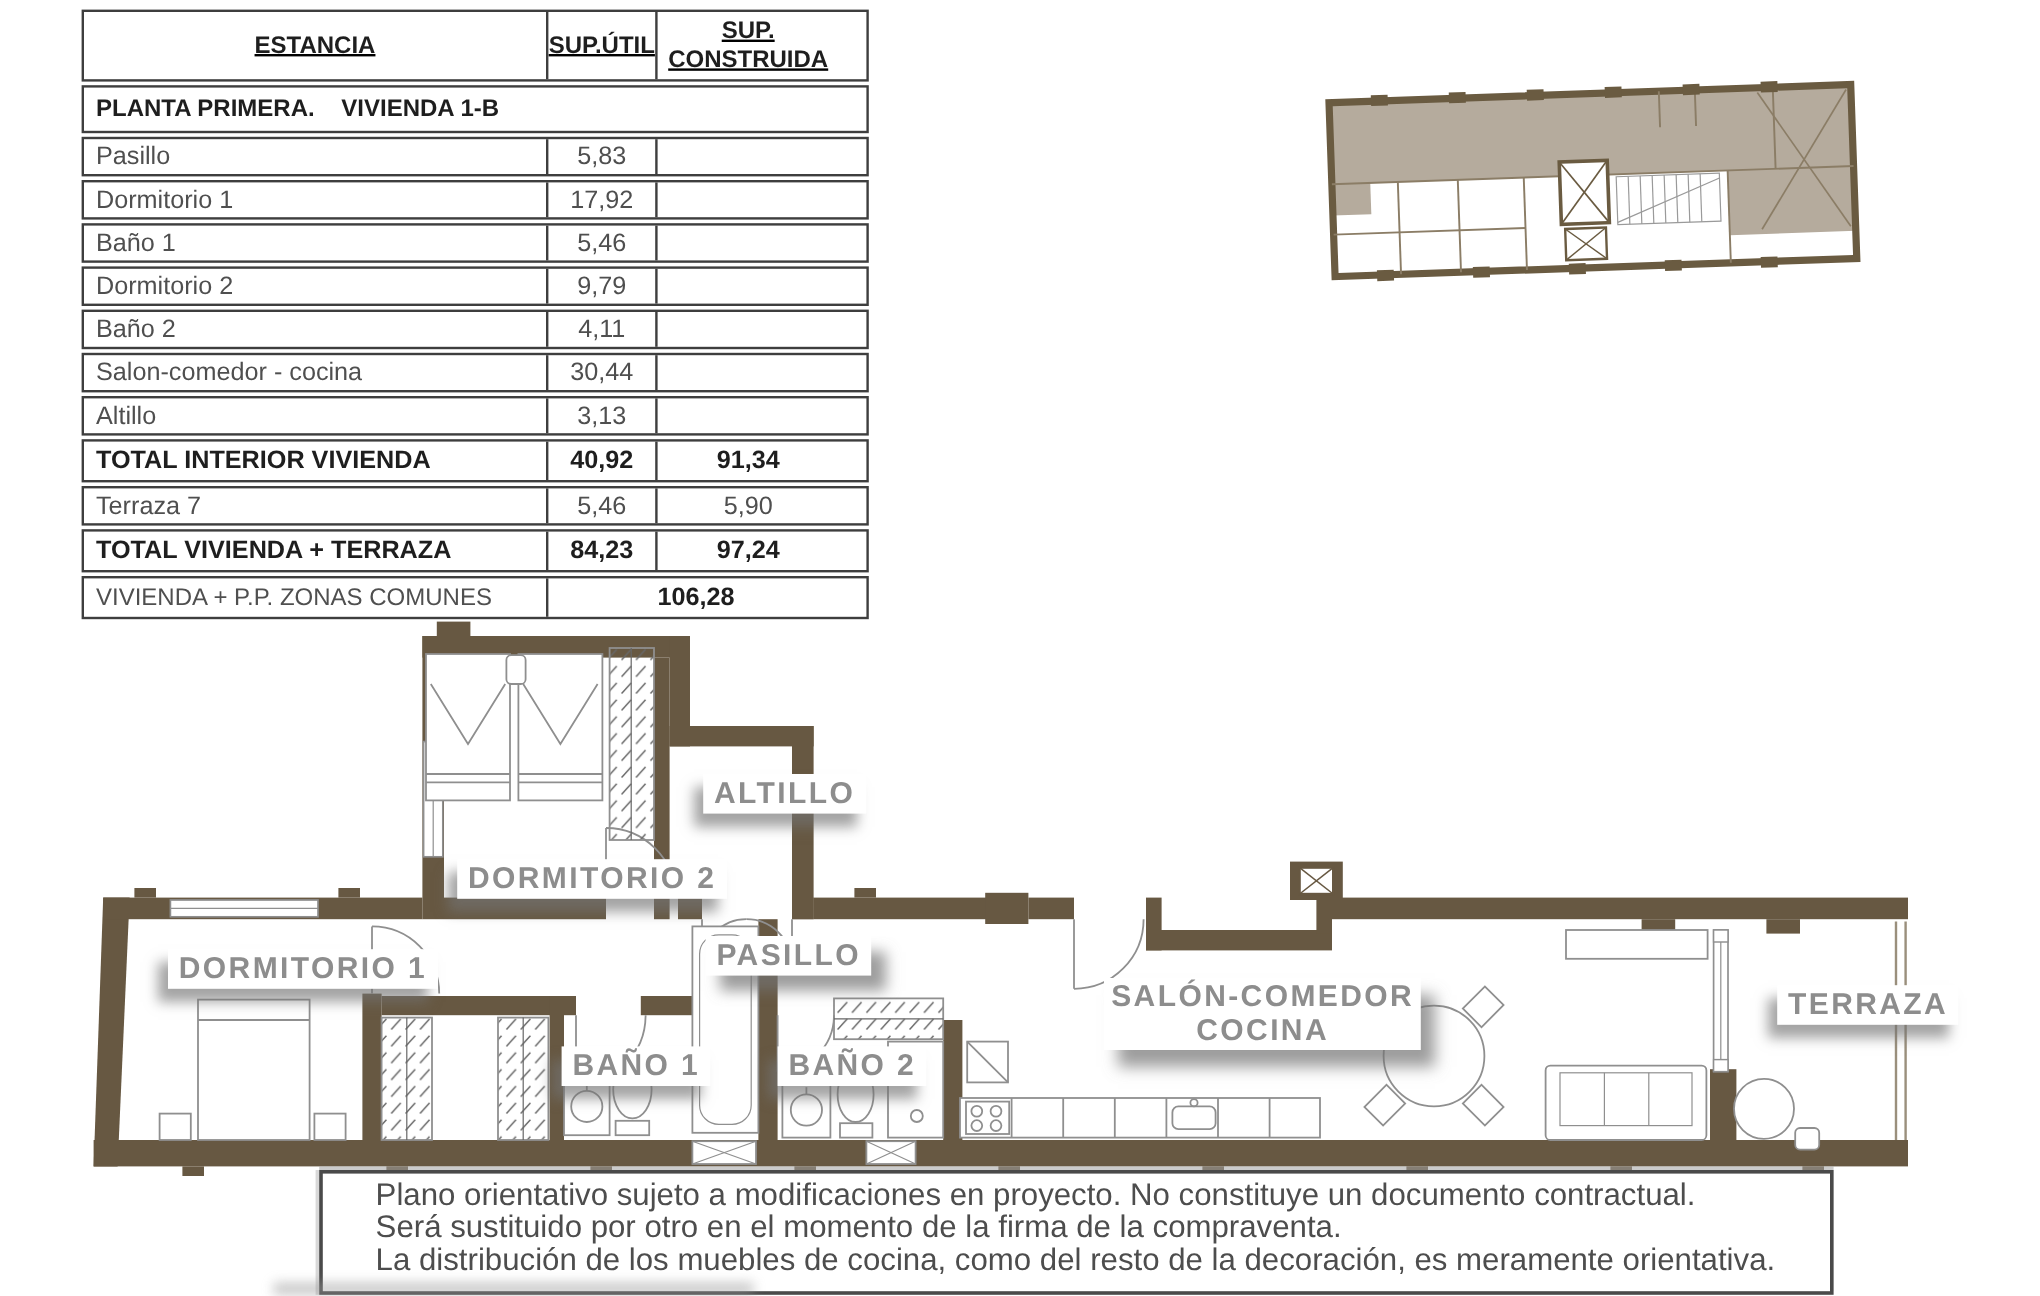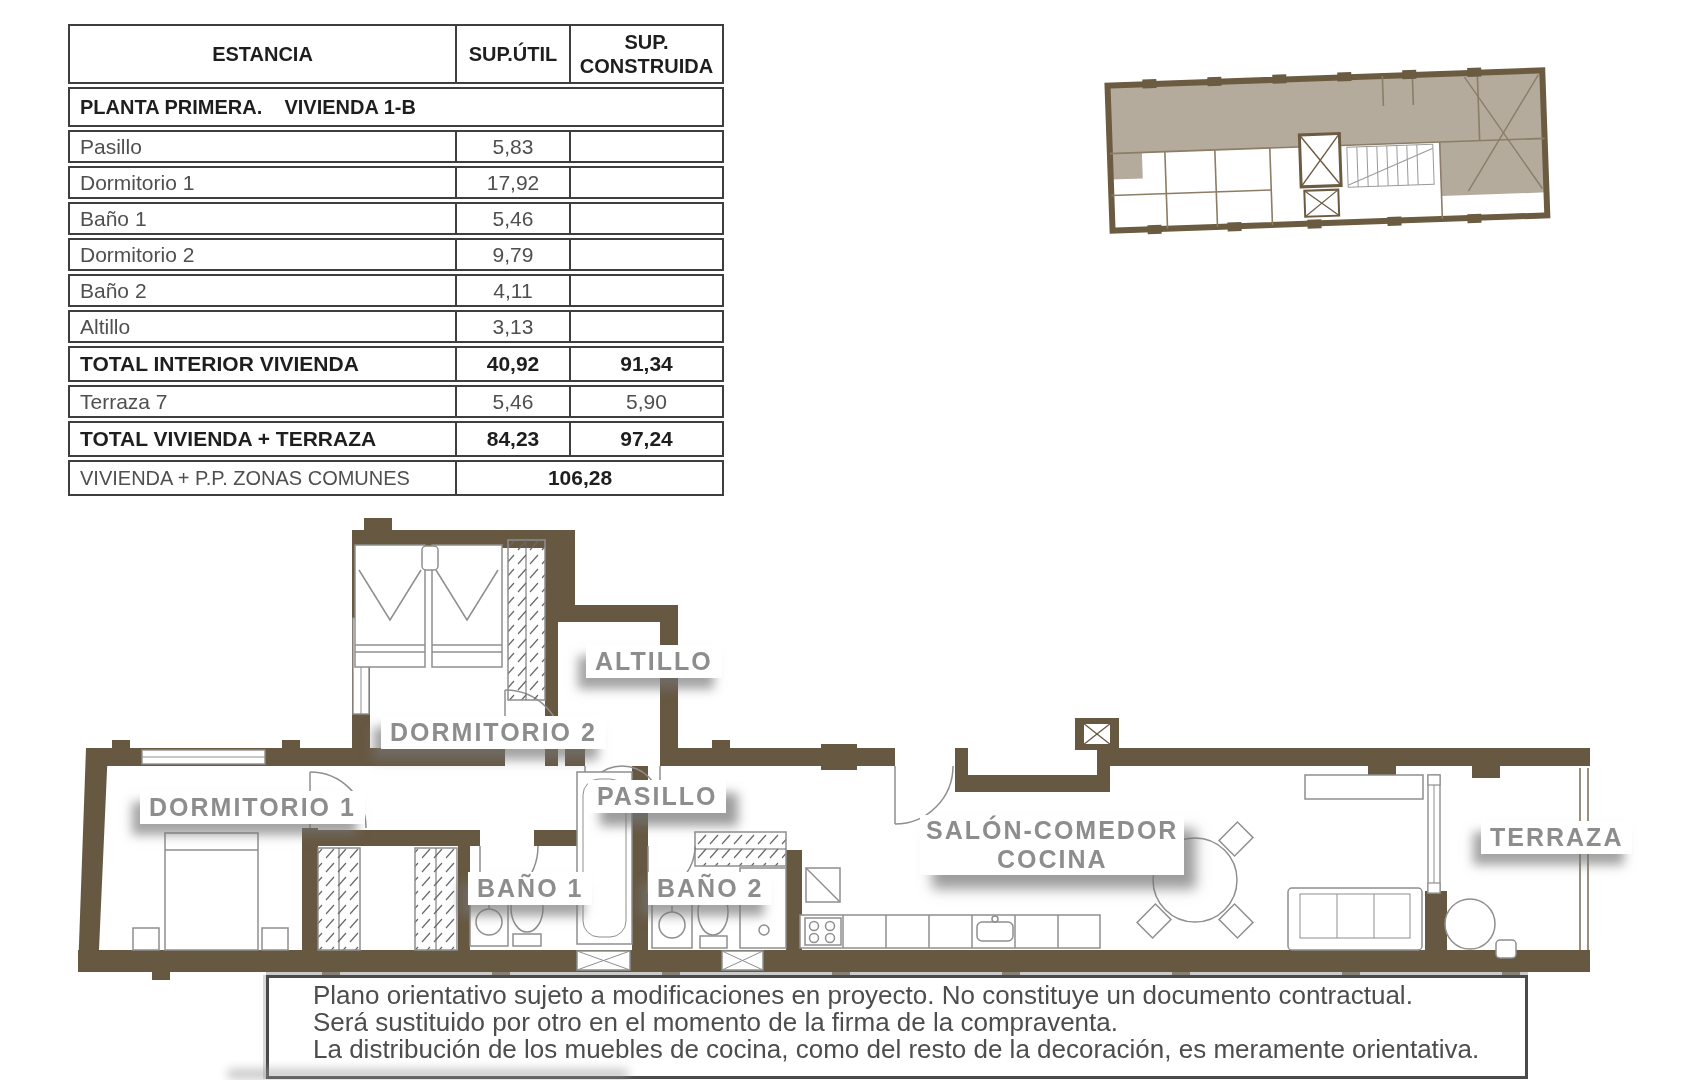--- a/index.html
+++ b/index.html
@@ -2,24 +2,24 @@
 <html><head>
 <meta charset="utf-8">
 <style>
   html,body{margin:0;padding:0;background:#fff;}
   body{position:relative;width:1700px;height:1080px;overflow:hidden;
        font-family:"Liberation Sans",sans-serif;}
 
   
   .areas-table{position:absolute;left:68px;top:8px;width:656px;}
   .t-row{display:flex;border:2px solid #3e3e3e;margin-top:3px;background:#fff;box-sizing:border-box;align-items:stretch;}
-  .t-row:first-child{margin-top:16px;}
+  .t-row:first-child{margin-top:0;text-decoration:underline;}
   .cell{box-sizing:border-box;display:flex;align-items:center;}
   .c-label{width:385px;padding:0 10px;}
-  .c-util{width:114px;border-left:2px solid #3e3e3e;justify-content:center;text-align:center;}
+  .c-util{width:91px;border-left:2px solid #3e3e3e;justify-content:center;text-align:center;}
   .c-cons{width:153px;border-left:2px solid #3e3e3e;justify-content:center;text-align:center;}
   .c-span{width:248px;border-left:2px solid #3e3e3e;justify-content:center;text-align:center;}
   .row-h .cell{justify-content:center;text-align:center;font-weight:bold;color:#1e1e1e;font-size:20px;line-height:24px;}
   .row-h{height:60px;}
   .row-h .c-label{padding:0;}
   .row-s{height:40px;font-weight:bold;color:#1e1e1e;font-size:20px;}
   .row-d{height:33px;color:#4f4f4f;font-size:21px;}
   .row-t{height:36px;font-weight:bold;color:#1e1e1e;font-size:21px;}
   .row-f{height:36px;color:#4f4f4f;font-size:20px;}
   .row-f .c-span{font-weight:bold;color:#1e1e1e;font-size:21px;}
@@ -73,20 +73,25 @@
     <div class="cell c-cons"></div>
   </div>
   <div class="t-row row-d">
     <div class="cell c-label">Dormitorio 2</div>
     <div class="cell c-util">9,79</div>
     <div class="cell c-cons"></div>
   </div>
   <div class="t-row row-d">
     <div class="cell c-label">Baño 2</div>
     <div class="cell c-util">4,11</div>
+    <div class="cell c-cons"></div>
+  </div>
+  <div class="t-row row-d">
+    <div class="cell c-label">Salon-comedor - cocina</div>
+    <div class="cell c-util">30,44</div>
     <div class="cell c-cons"></div>
   </div>
   <div class="t-row row-d">
     <div class="cell c-label">Altillo</div>
     <div class="cell c-util">3,13</div>
     <div class="cell c-cons"></div>
   </div>
   <div class="t-row row-t">
     <div class="cell c-label">TOTAL INTERIOR VIVIENDA</div>
     <div class="cell c-util">40,92</div>

